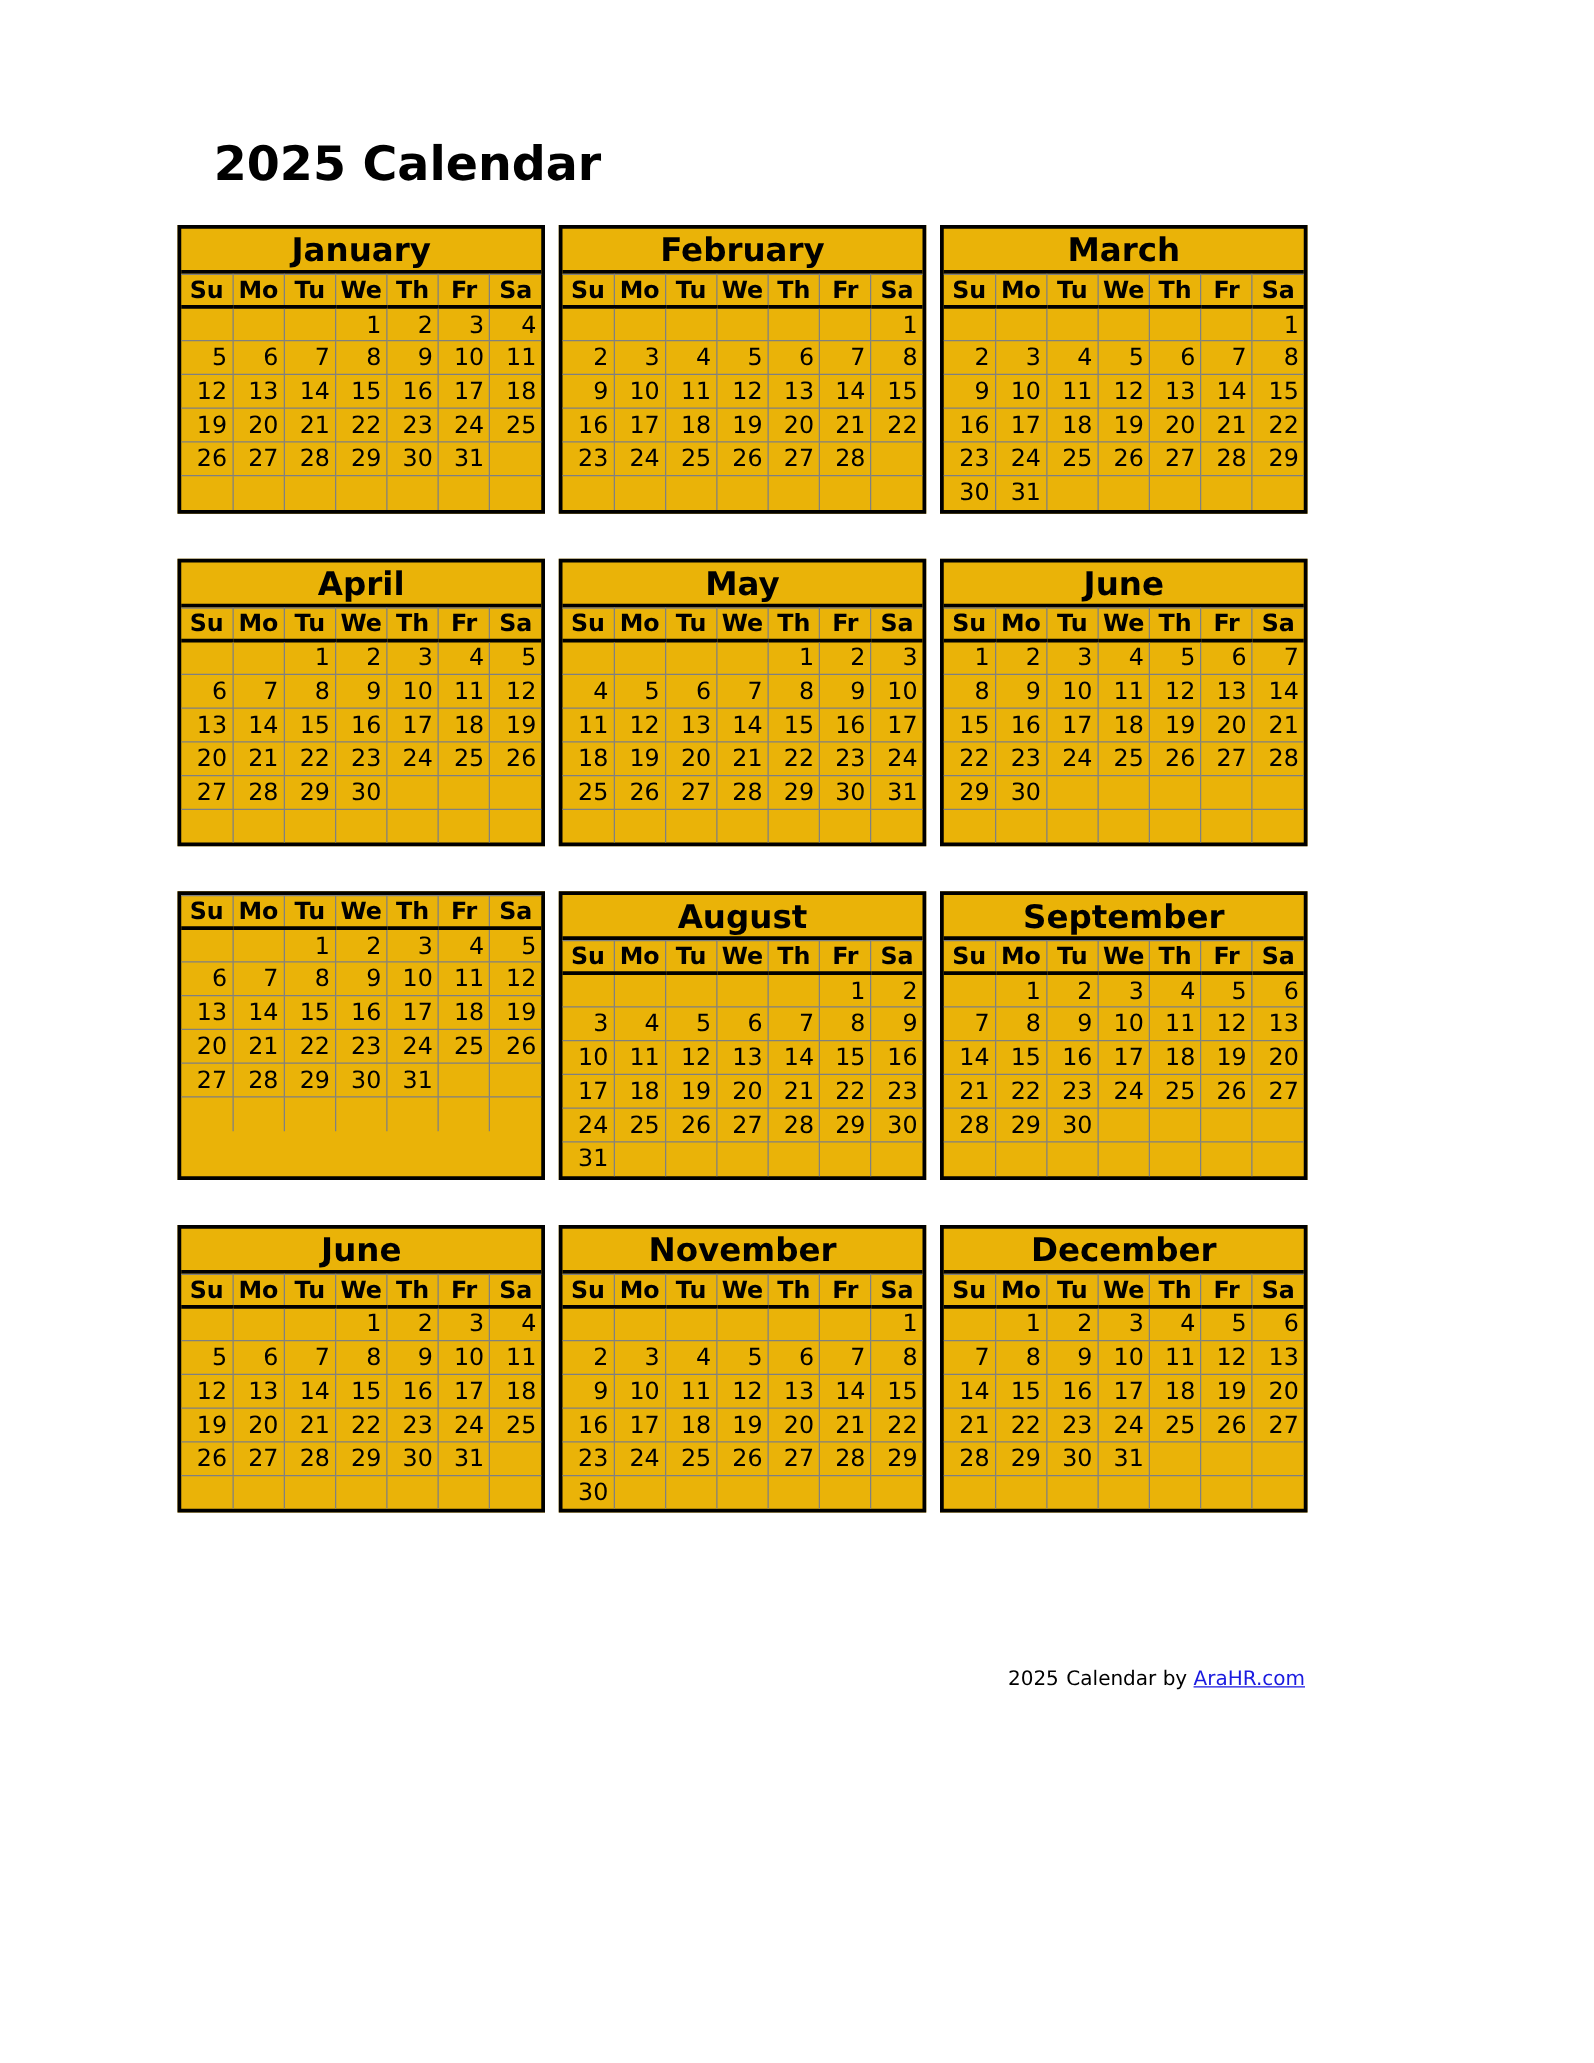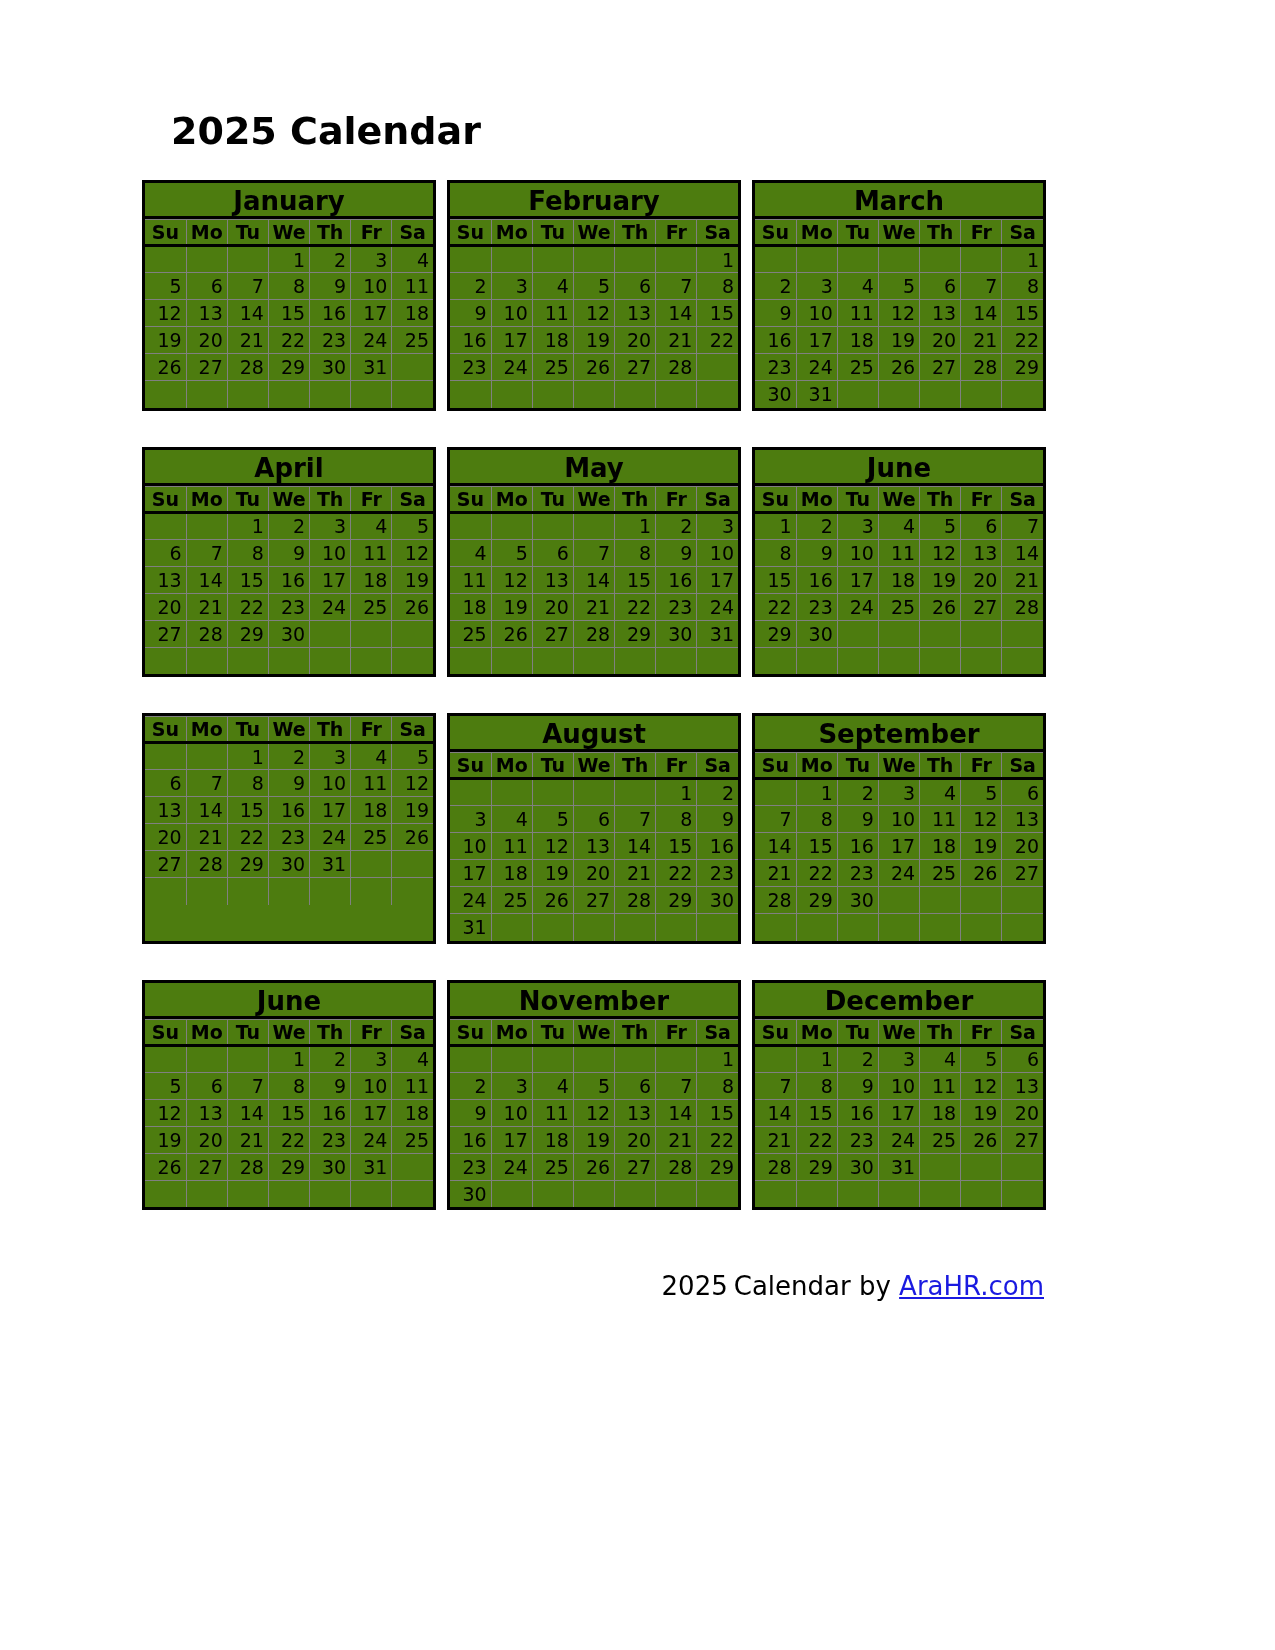--- a/index.html
+++ b/index.html
@@ -40,21 +40,21 @@
   }
   .row-months {
     display: flex;
     gap: 11px;
     margin-bottom: 36px;
   }
   .month {
     width: 294px;
     border: 3px solid #000000;
     box-sizing: border-box;
-    background: #4d7c0f;
+    background: #eab308;
   }
   .month-title {
     text-align: center;
     font-size: 26px;
     font-weight: bold;
     line-height: 36px;
     height: 36px;
     color: #000000;
     border-bottom: 3px solid #000000;
     box-sizing: border-box;
@@ -91,22 +91,22 @@
   table.cal tr.dow-row th:last-child,
   table.cal tr td:last-child {
     border-right: none;
   }
   table.cal tr:last-child td {
     border-bottom: none;
   }
   .footer {
     position: absolute;
     right: 231px;
-    top: 1271px;
-    font-size: 26px;
+    top: 1333px;
+    font-size: 16px;
     color: #000000;
     white-space: nowrap;
   }
   .footer .sep {
     display: inline-block;
     width: 6px;
   }
   .footer a {
     color: #1a1ae0;
     text-decoration: underline;

